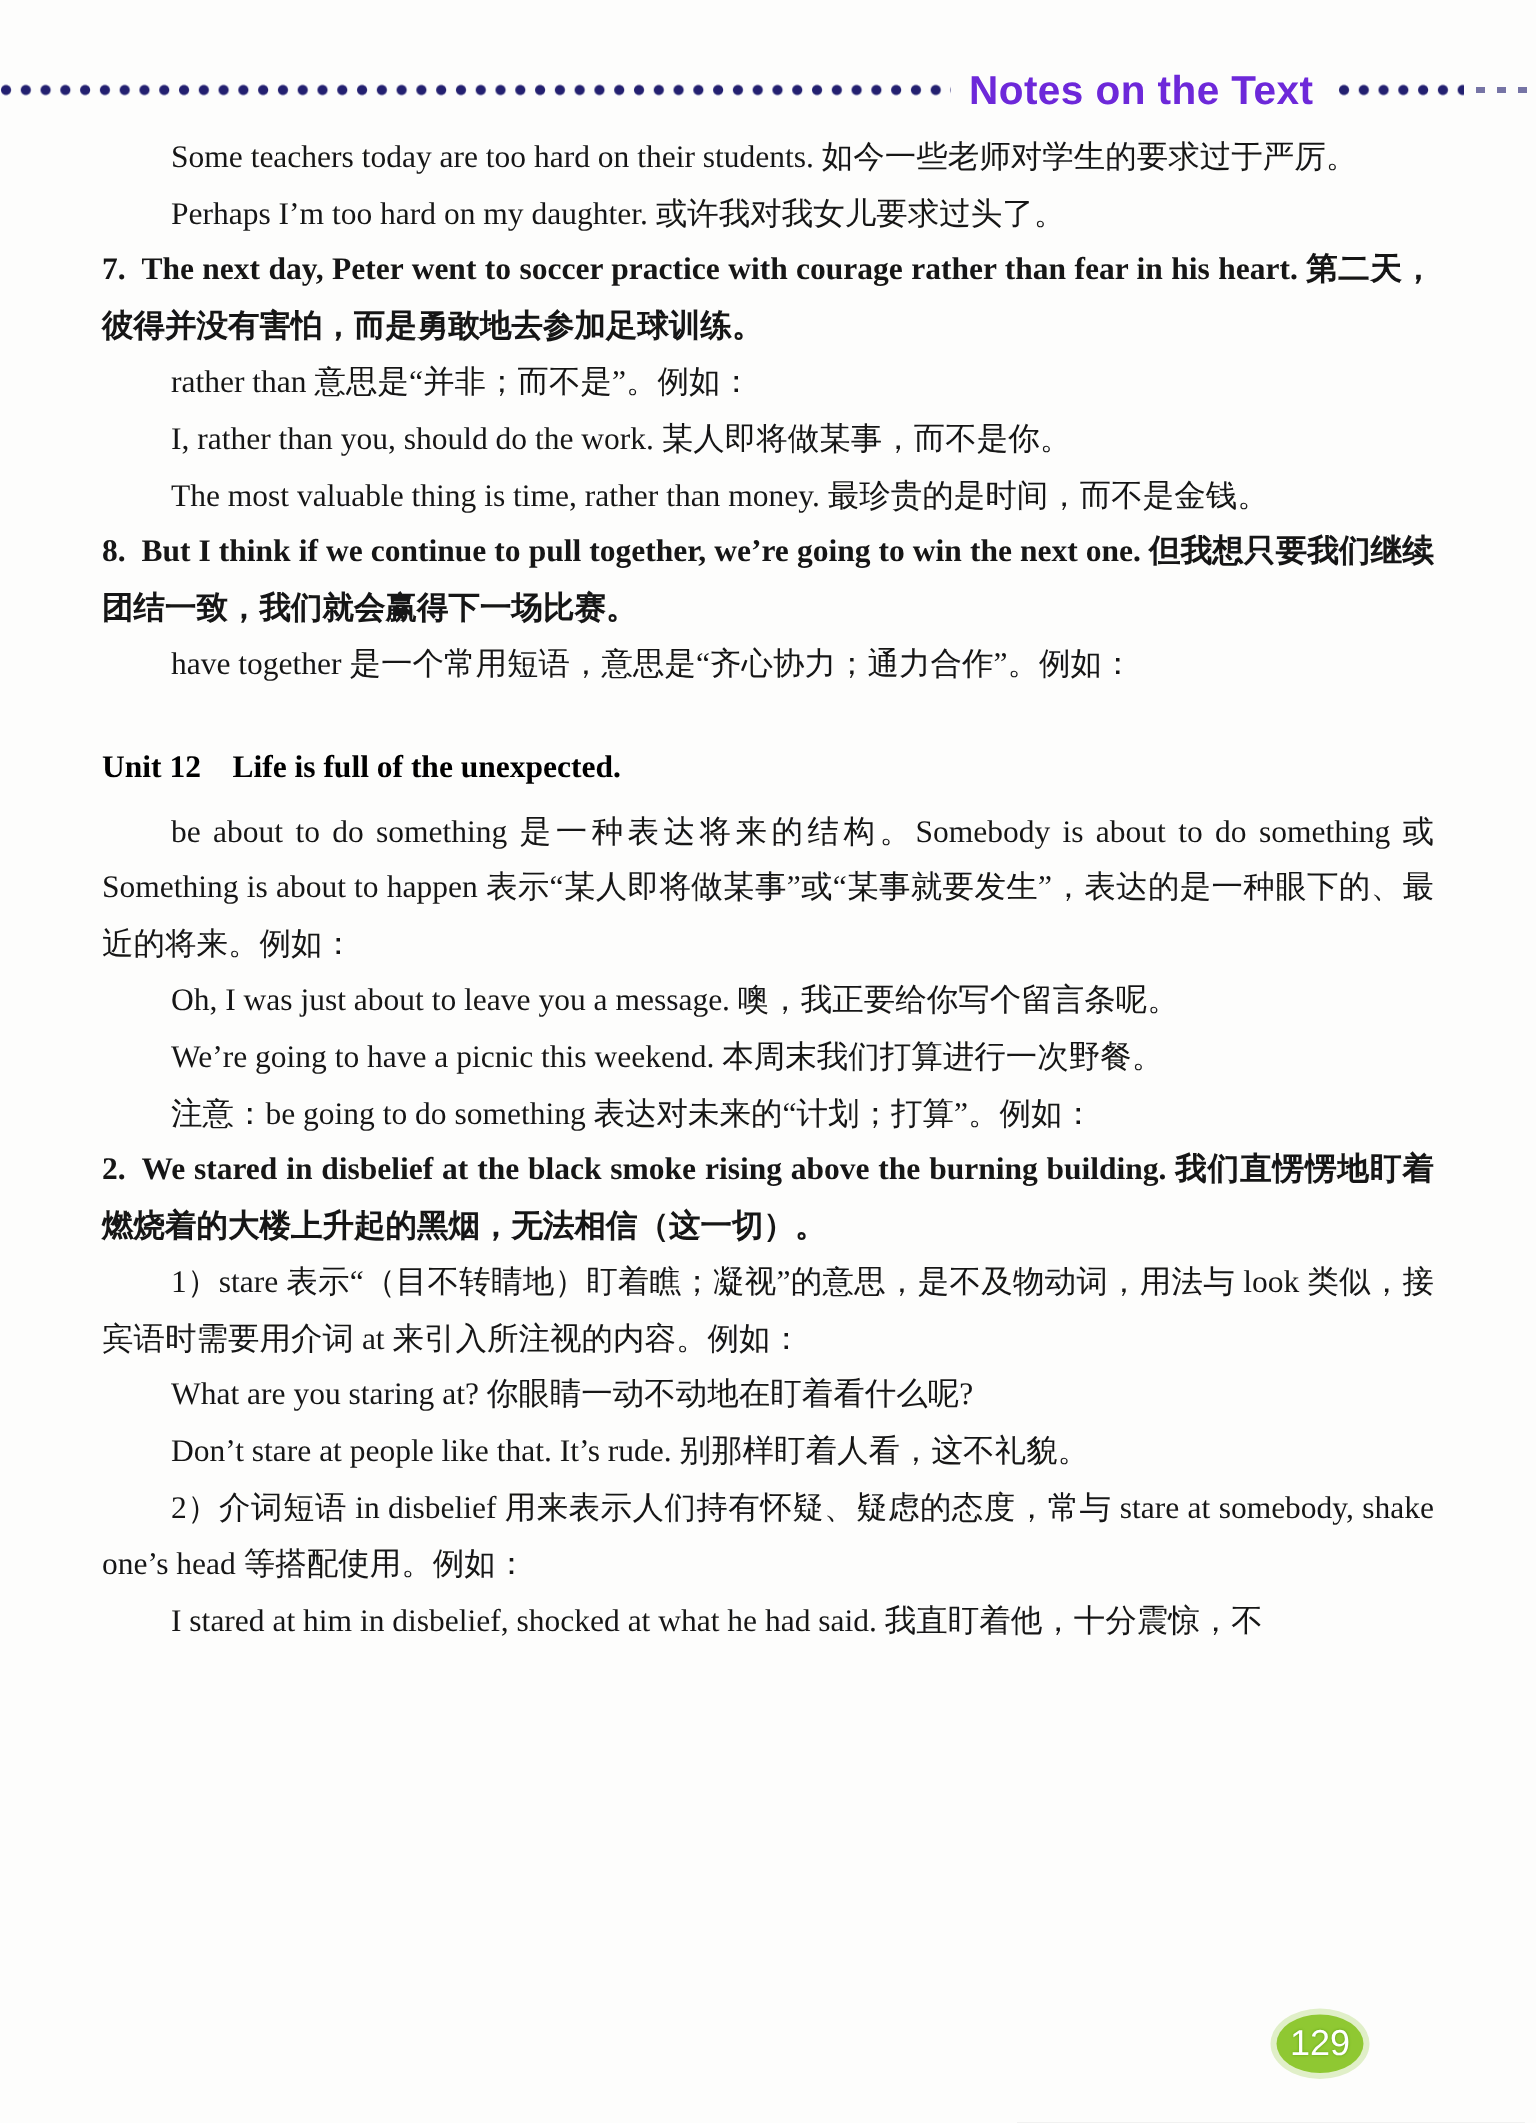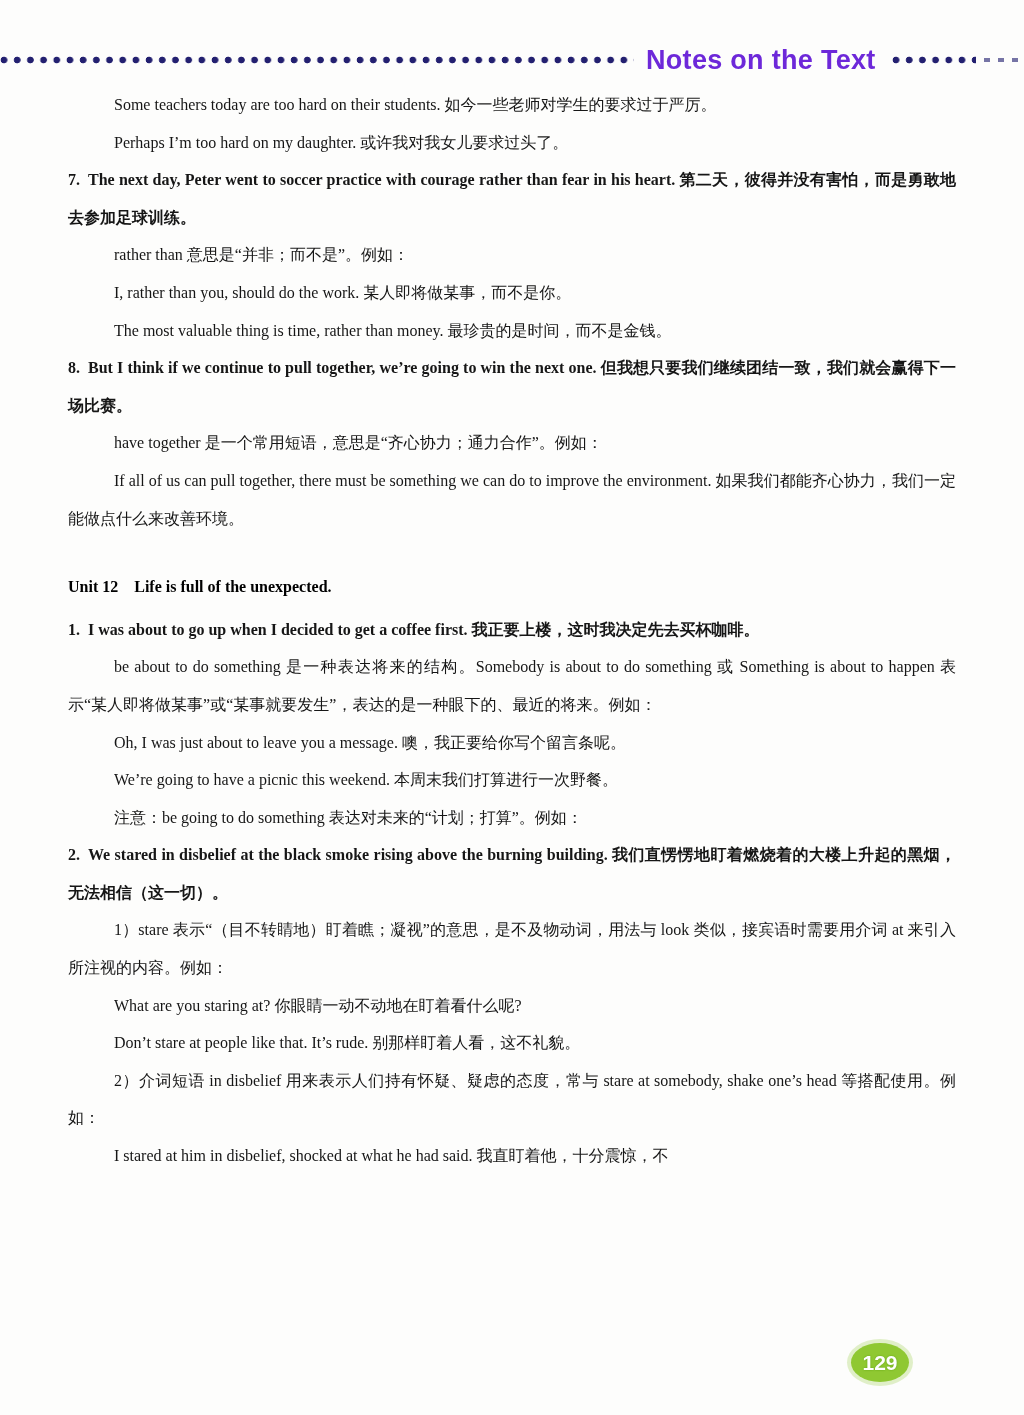--- a/index.html
+++ b/index.html
@@ -57,21 +57,21 @@
 
   
   .notes-body {
     position: absolute;
     top: 86px;
     left: 68px;
     width: 888px;
   }
   .notes-body p {
     margin: 0;
-    font-size: 16px;
+    font-size: 21px;
     line-height: 37.6px;
     text-align: justify;
   }
   .p-example { text-indent: 46px; }
   .p-note    { font-weight: bold; text-indent: 0; }
   .p-unit {
     font-weight: bold;
     color: #000000;
     font-size: 24.5px;
     line-height: 40px;
@@ -90,22 +90,22 @@
     height: 39px;
     background: #8fc832;
     border-radius: 50%;
     display: flex;
     align-items: center;
     justify-content: center;
     box-shadow: 0 0 0 4px rgba(160,210,80,.30);
   }
   .page-badge span {
     font-family: "Liberation Sans", "DejaVu Sans", sans-serif;
-    font-weight: bold;
-    font-size: 21px;
+    font-weight: normal;
+    font-size: 24px;
     color: #ffffff;
     text-shadow: 0 0 2px #5ea012;
   }
 </style>
 </head>
 <body>
 
 <div class="page">
 
   <div class="header-rule">
@@ -117,23 +117,21 @@
 
   <main class="notes-body">
       <p class="p-example">Some teachers today are too hard on their students. 如今一些老师对学生的要求过于严厉。</p>
       <p class="p-example">Perhaps I’m too hard on my daughter. 或许我对我女儿要求过头了。</p>
       <p class="p-note">7. The next day, Peter went to soccer practice with courage rather than fear in his heart. 第二天，彼得并没有害怕，而是勇敢地去参加足球训练。</p>
       <p class="p-example">rather than 意思是“并非；而不是”。例如：</p>
       <p class="p-example">I, rather than you, should do the work. 某人即将做某事，而不是你。</p>
       <p class="p-example">The most valuable thing is time, rather than money. 最珍贵的是时间，而不是金钱。</p>
       <p class="p-note">8. But I think if we continue to pull together, we’re going to win the next one. 但我想只要我们继续团结一致，我们就会赢得下一场比赛。</p>
       <p class="p-example">have together 是一个常用短语，意思是“齐心协力；通力合作”。例如：</p>
-      <p class="p-example">If all of us can pull together, there must be something we can do to improve the environment. 如果我们都能齐心协力，我们一定能做点什么来改善环境。</p>
       <p class="p-unit">Unit 12 Life is full of the unexpected.</p>
-      <p class="p-note">1. I was about to go up when I decided to get a coffee first. 我正要上楼，这时我决定先去买杯咖啡。</p>
       <p class="p-example">be about to do something 是一种表达将来的结构。Somebody is about to do something 或 Something is about to happen 表示“某人即将做某事”或“某事就要发生”，表达的是一种眼下的、最近的将来。例如：</p>
       <p class="p-example">Oh, I was just about to leave you a message. 噢，我正要给你写个留言条呢。</p>
       <p class="p-example">We’re going to have a picnic this weekend. 本周末我们打算进行一次野餐。</p>
       <p class="p-example">注意：be going to do something 表达对未来的“计划；打算”。例如：</p>
       <p class="p-note">2. We stared in disbelief at the black smoke rising above the burning building. 我们直愣愣地盯着燃烧着的大楼上升起的黑烟，无法相信（这一切）。</p>
       <p class="p-example">1）stare 表示“（目不转睛地）盯着瞧；凝视”的意思，是不及物动词，用法与 look 类似，接宾语时需要用介词 at 来引入所注视的内容。例如：</p>
       <p class="p-example">What are you staring at? 你眼睛一动不动地在盯着看什么呢?</p>
       <p class="p-example">Don’t stare at people like that. It’s rude. 别那样盯着人看，这不礼貌。</p>
       <p class="p-example">2）介词短语 in disbelief 用来表示人们持有怀疑、疑虑的态度，常与 stare at somebody, shake one’s head 等搭配使用。例如：</p>
       <p class="p-example">I stared at him in disbelief, shocked at what he had said. 我直盯着他，十分震惊，不</p>

